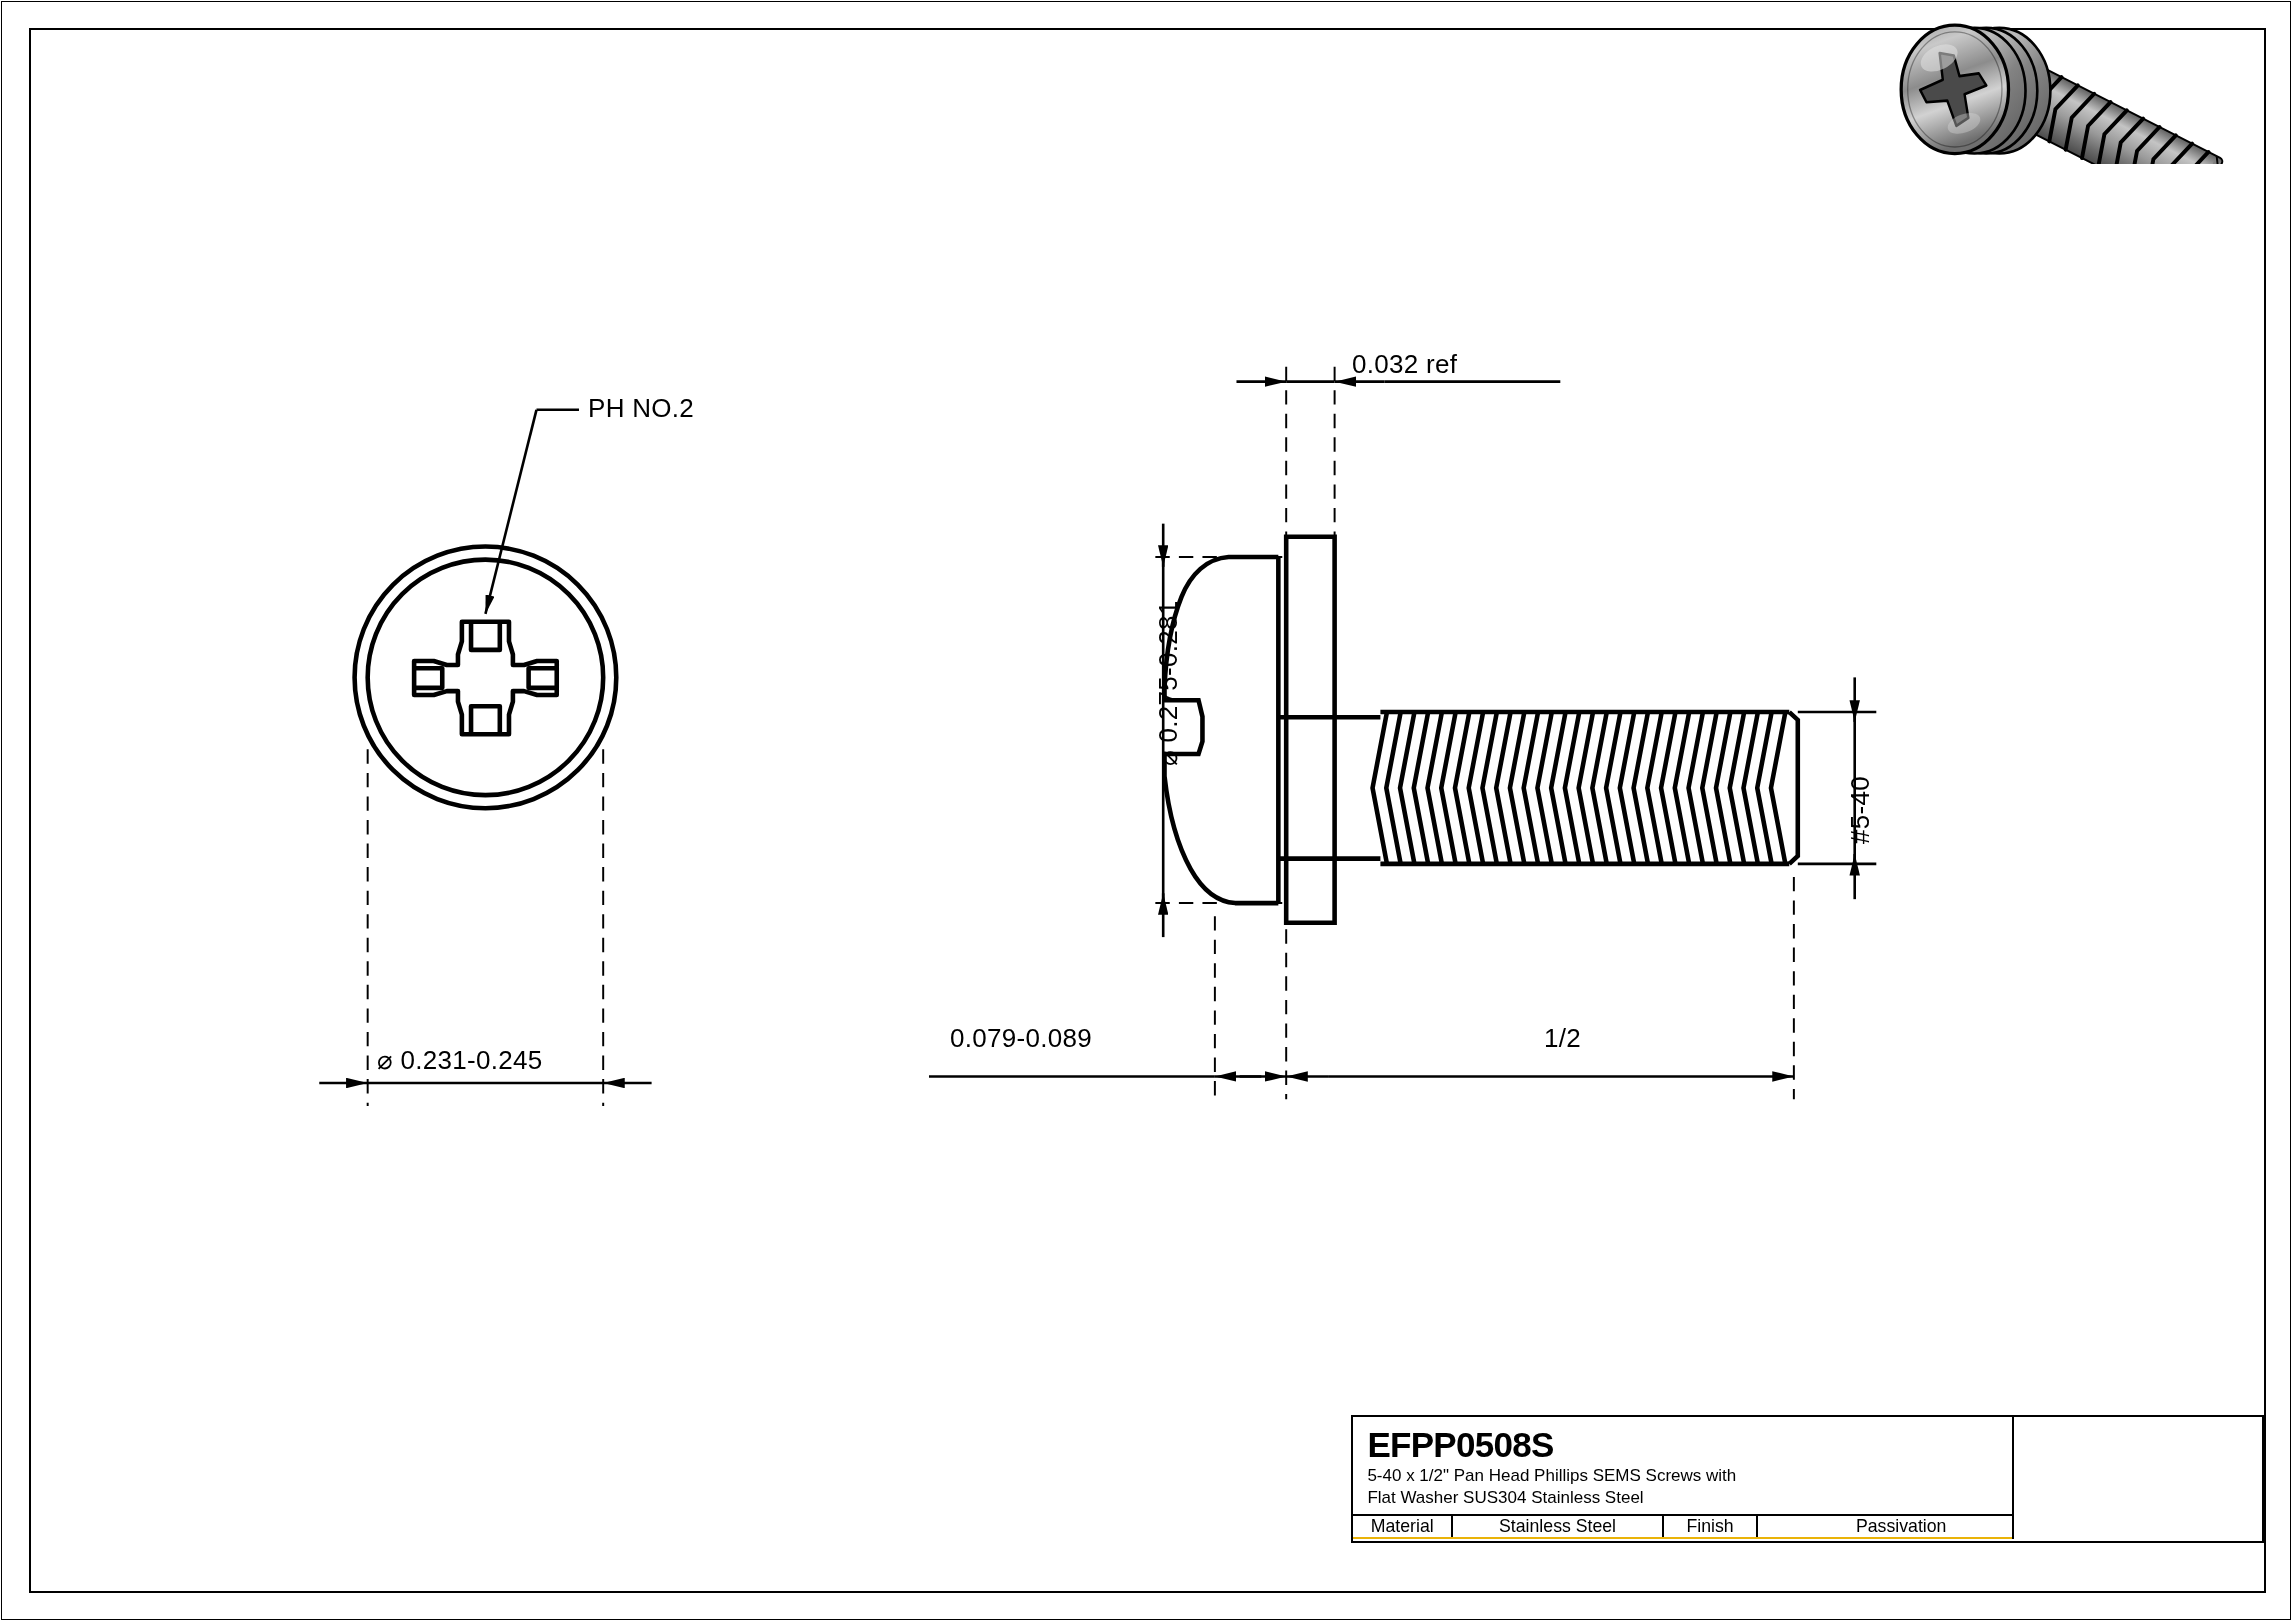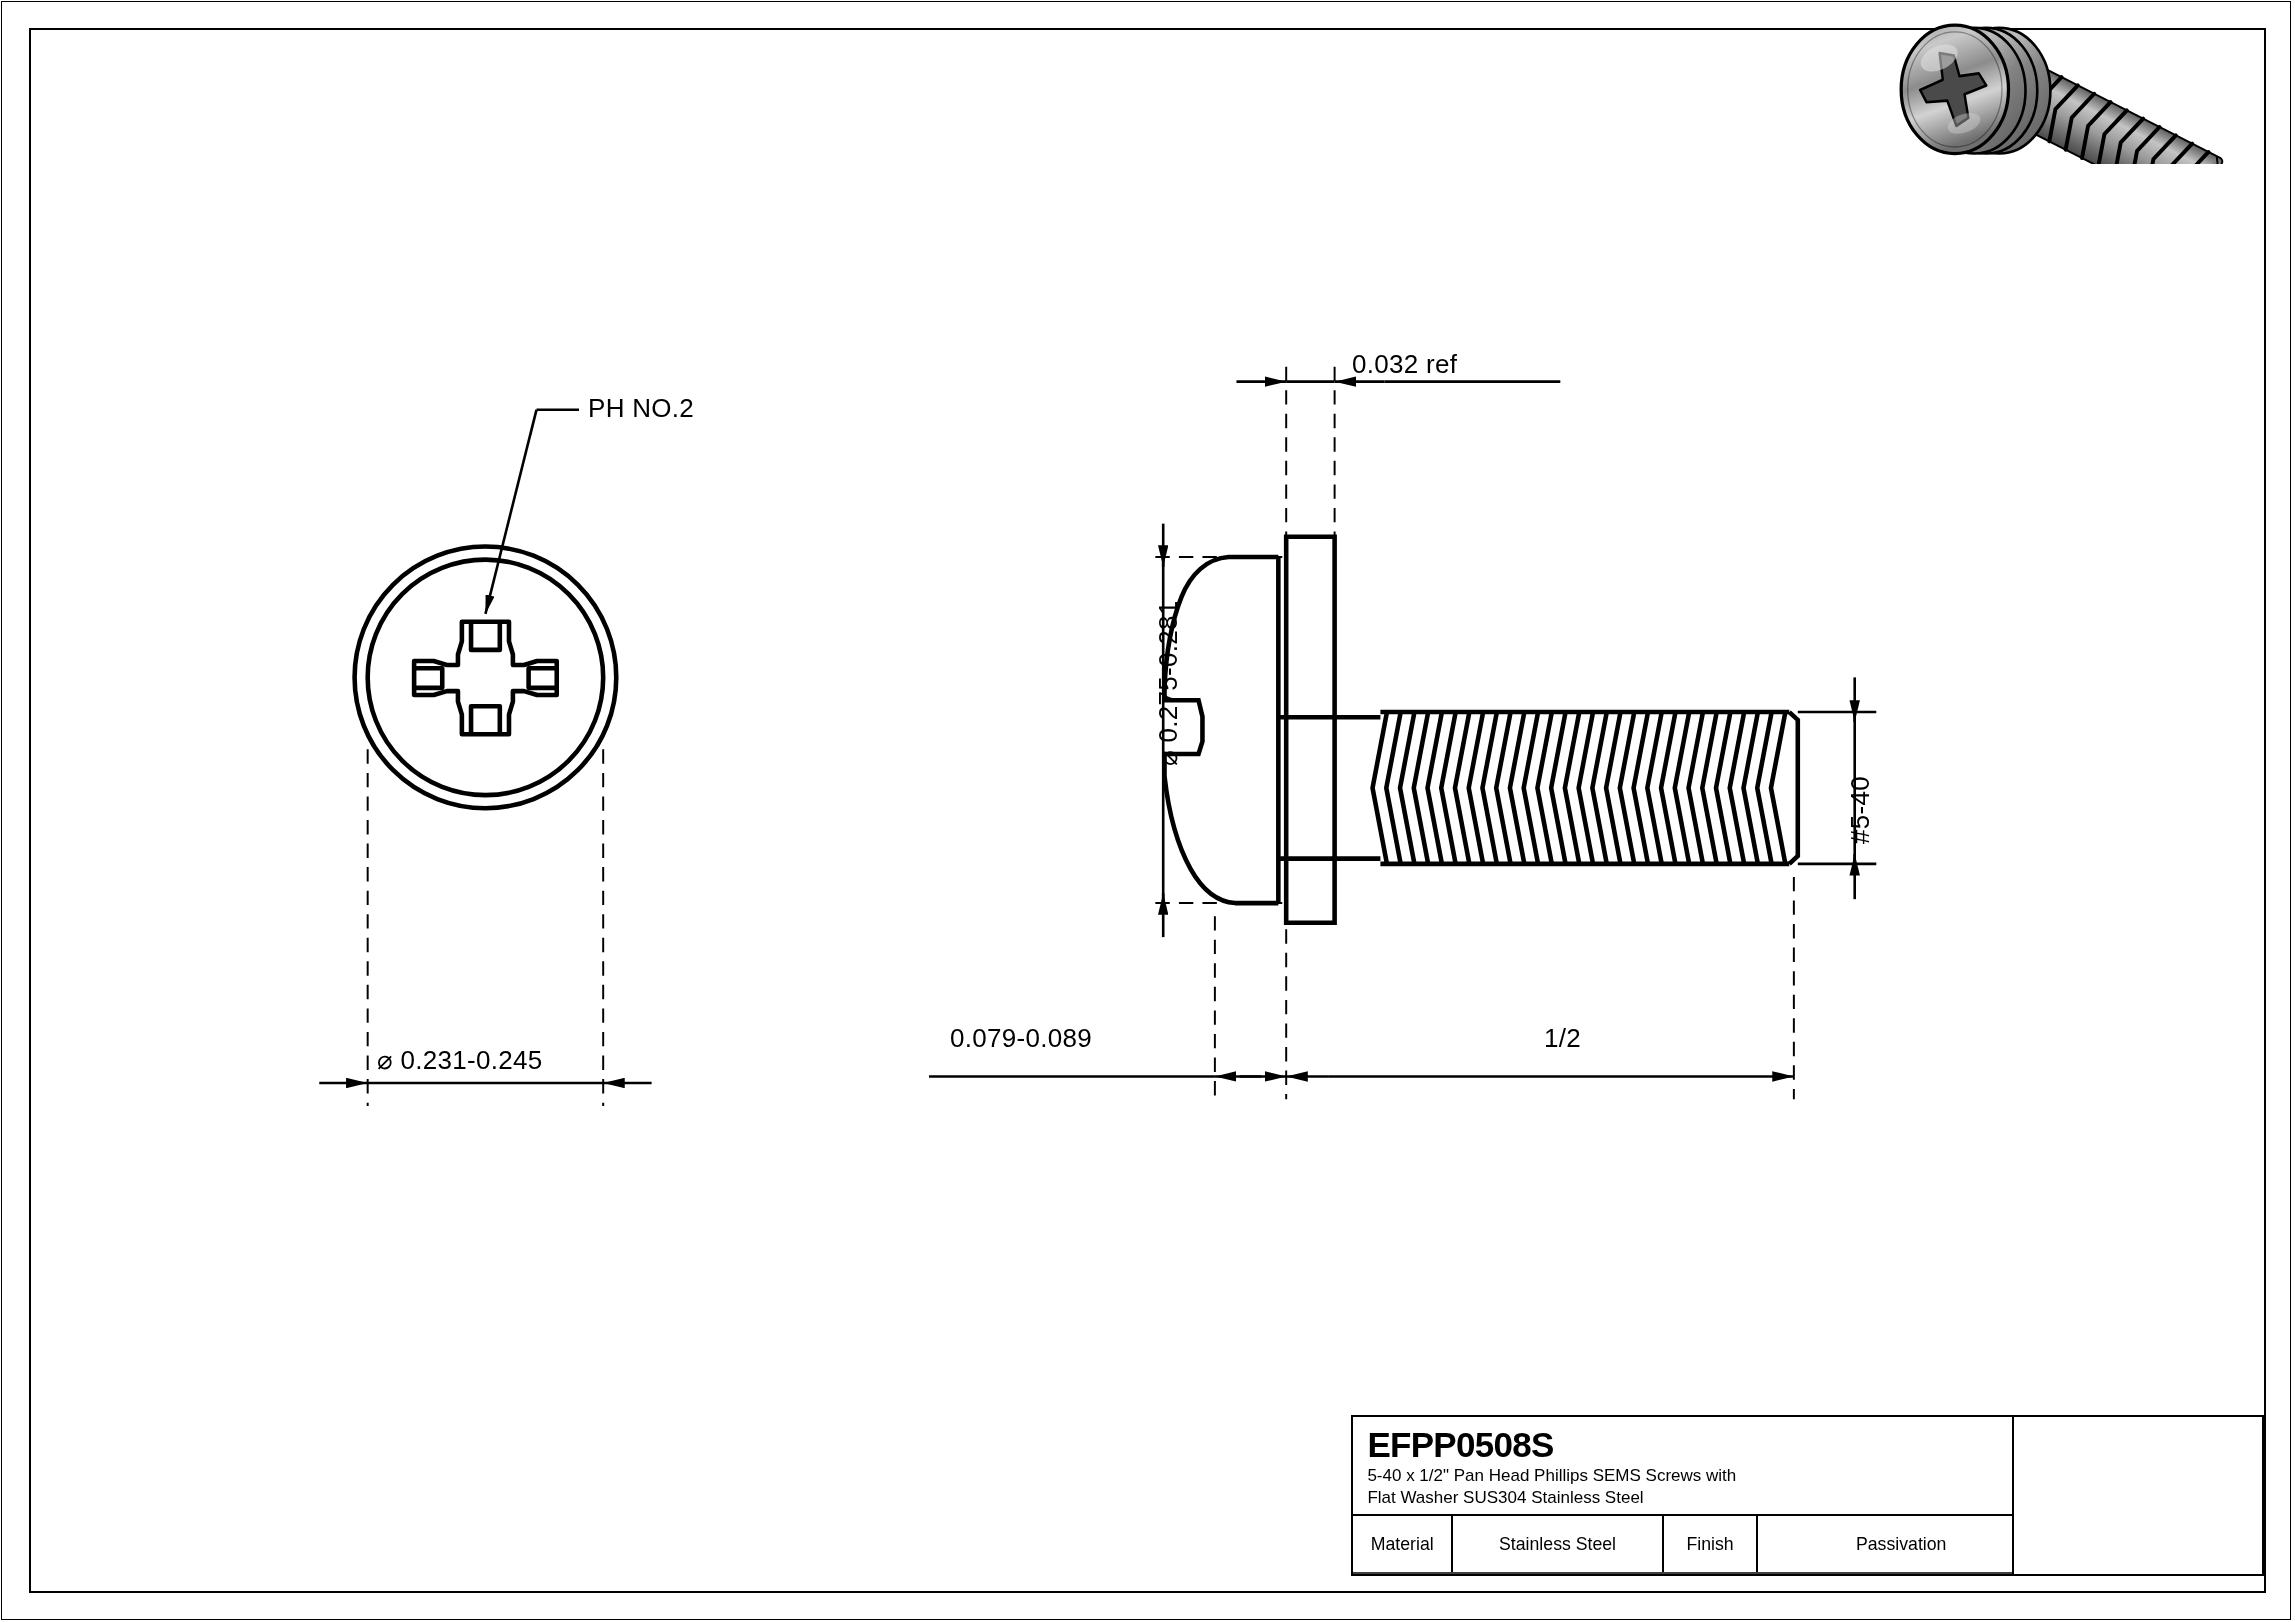--- a/index.html
+++ b/index.html
@@ -39,25 +39,26 @@
     left: 0; top: 0;
     width: 2295px; height: 1623px;
     pointer-events: none;
   }
   
   #title-block {
     position: absolute;
     left: 1351px;
     top: 1415px;
     width: 913px;
-    height: 161px;
+    height: 128px;
     box-sizing: border-box;
     border: 2.6px solid #000;
     background: #fff;
     display: flex;
+    flex-direction: column;
     gap: 28px;
   }
   #tb-left {
     width: 661px;
     display: flex;
     flex-direction: column;
     border-right: 2.6px solid #000;
     box-sizing: border-box;
   }
   #tb-desc {
@@ -78,21 +79,21 @@
     line-height: 22px;
     color: #000;
     white-space: nowrap;
   }
   .tb-row {
     display: flex;
     flex-direction: row;
     flex: 1 1 auto;
     box-sizing: border-box;
   }
-  .tb-row.first { border-bottom: 2px solid #404040; }
+  .tb-row.first { border-bottom: 2px solid #eab308; }
   .tb-cell {
     display: flex;
     align-items: center;
     justify-content: center;
     font-size: 17.7px;
     color: #000;
     box-sizing: border-box;
     border-right: 2px solid #000;
     white-space: nowrap;
   }

